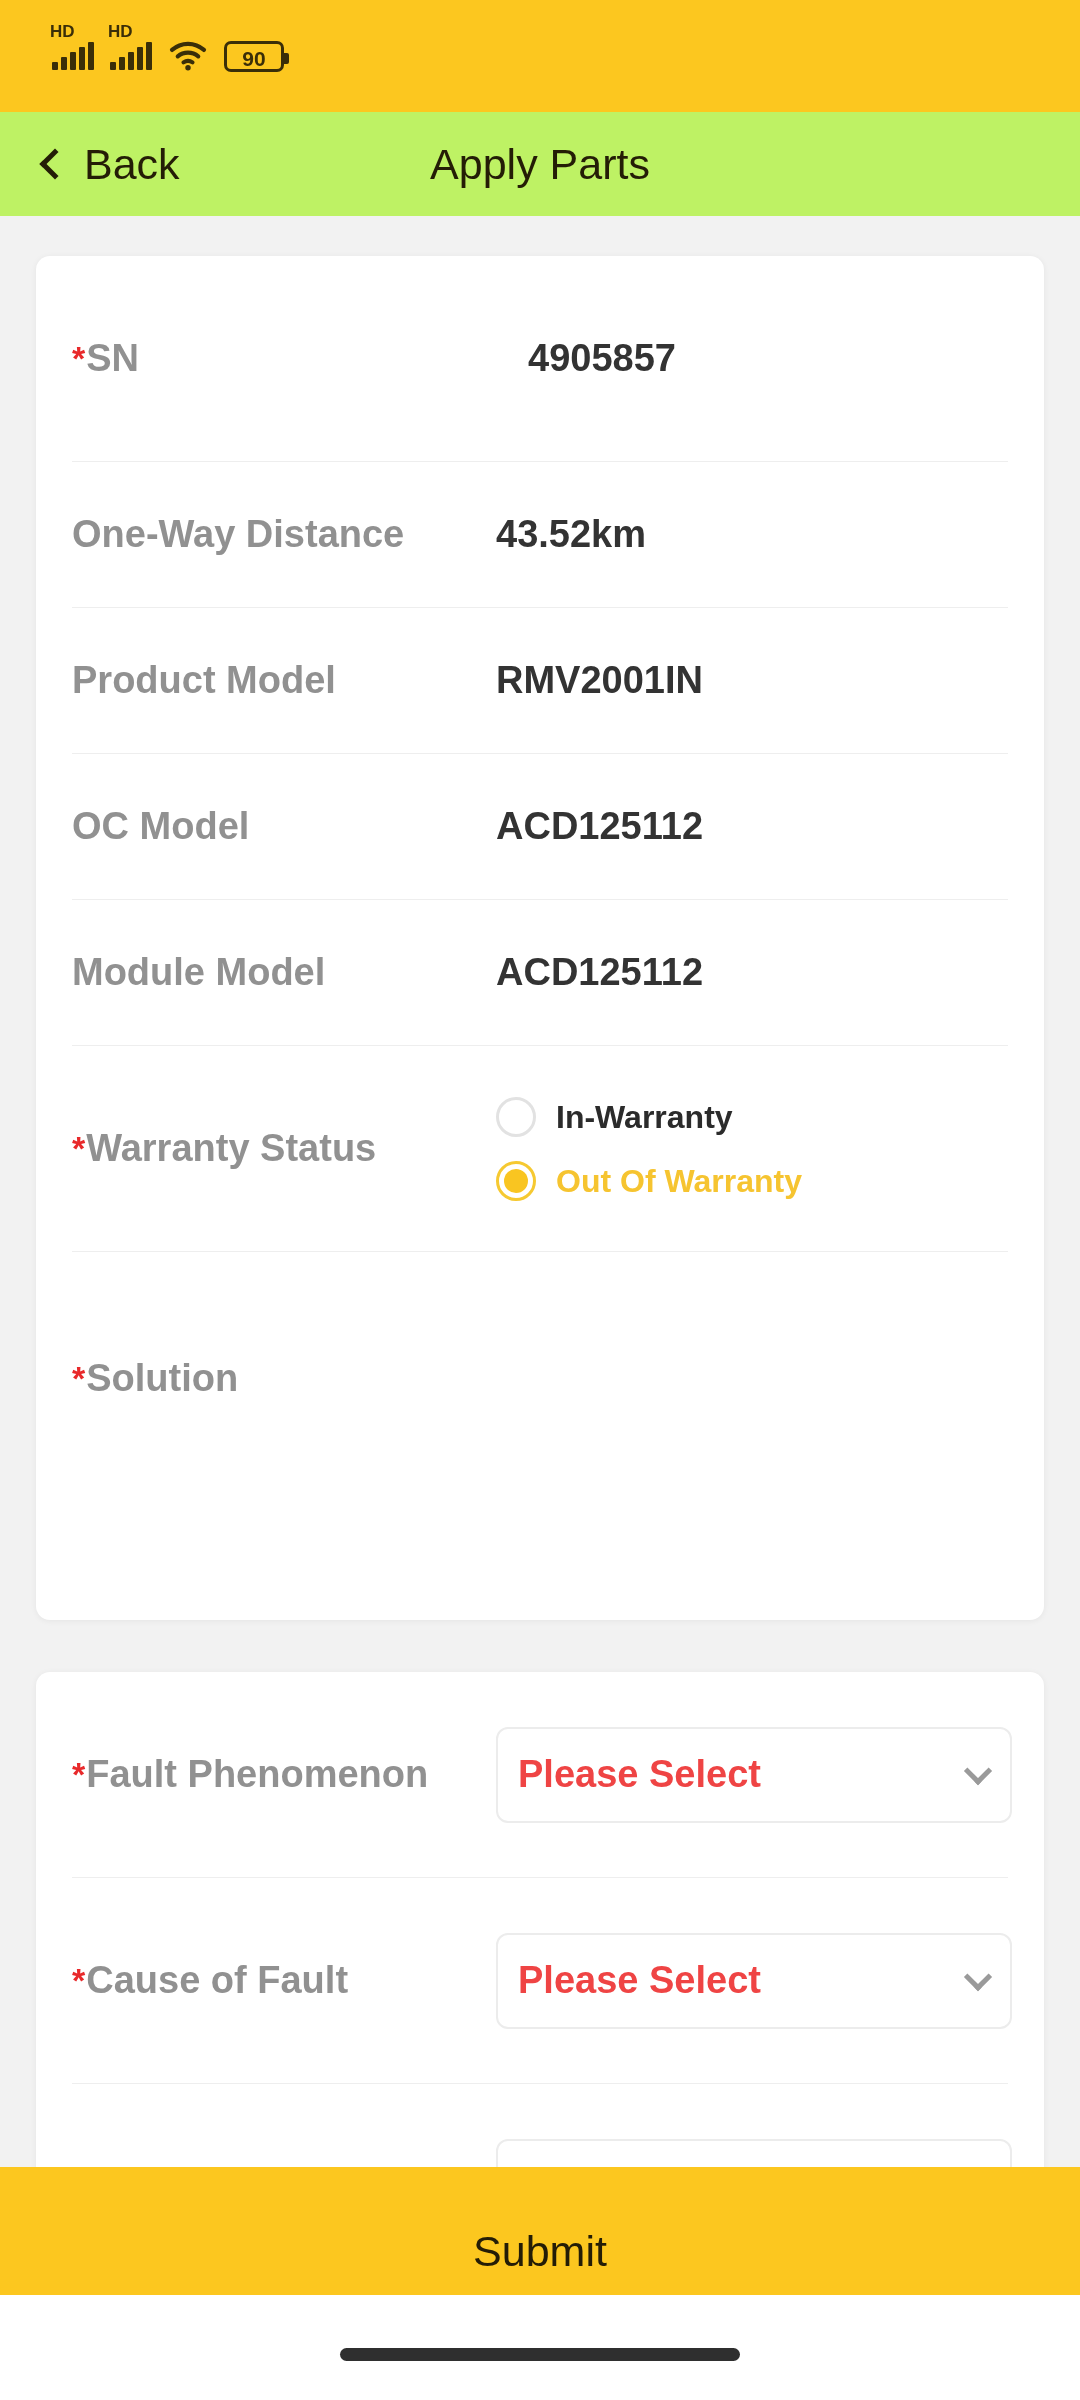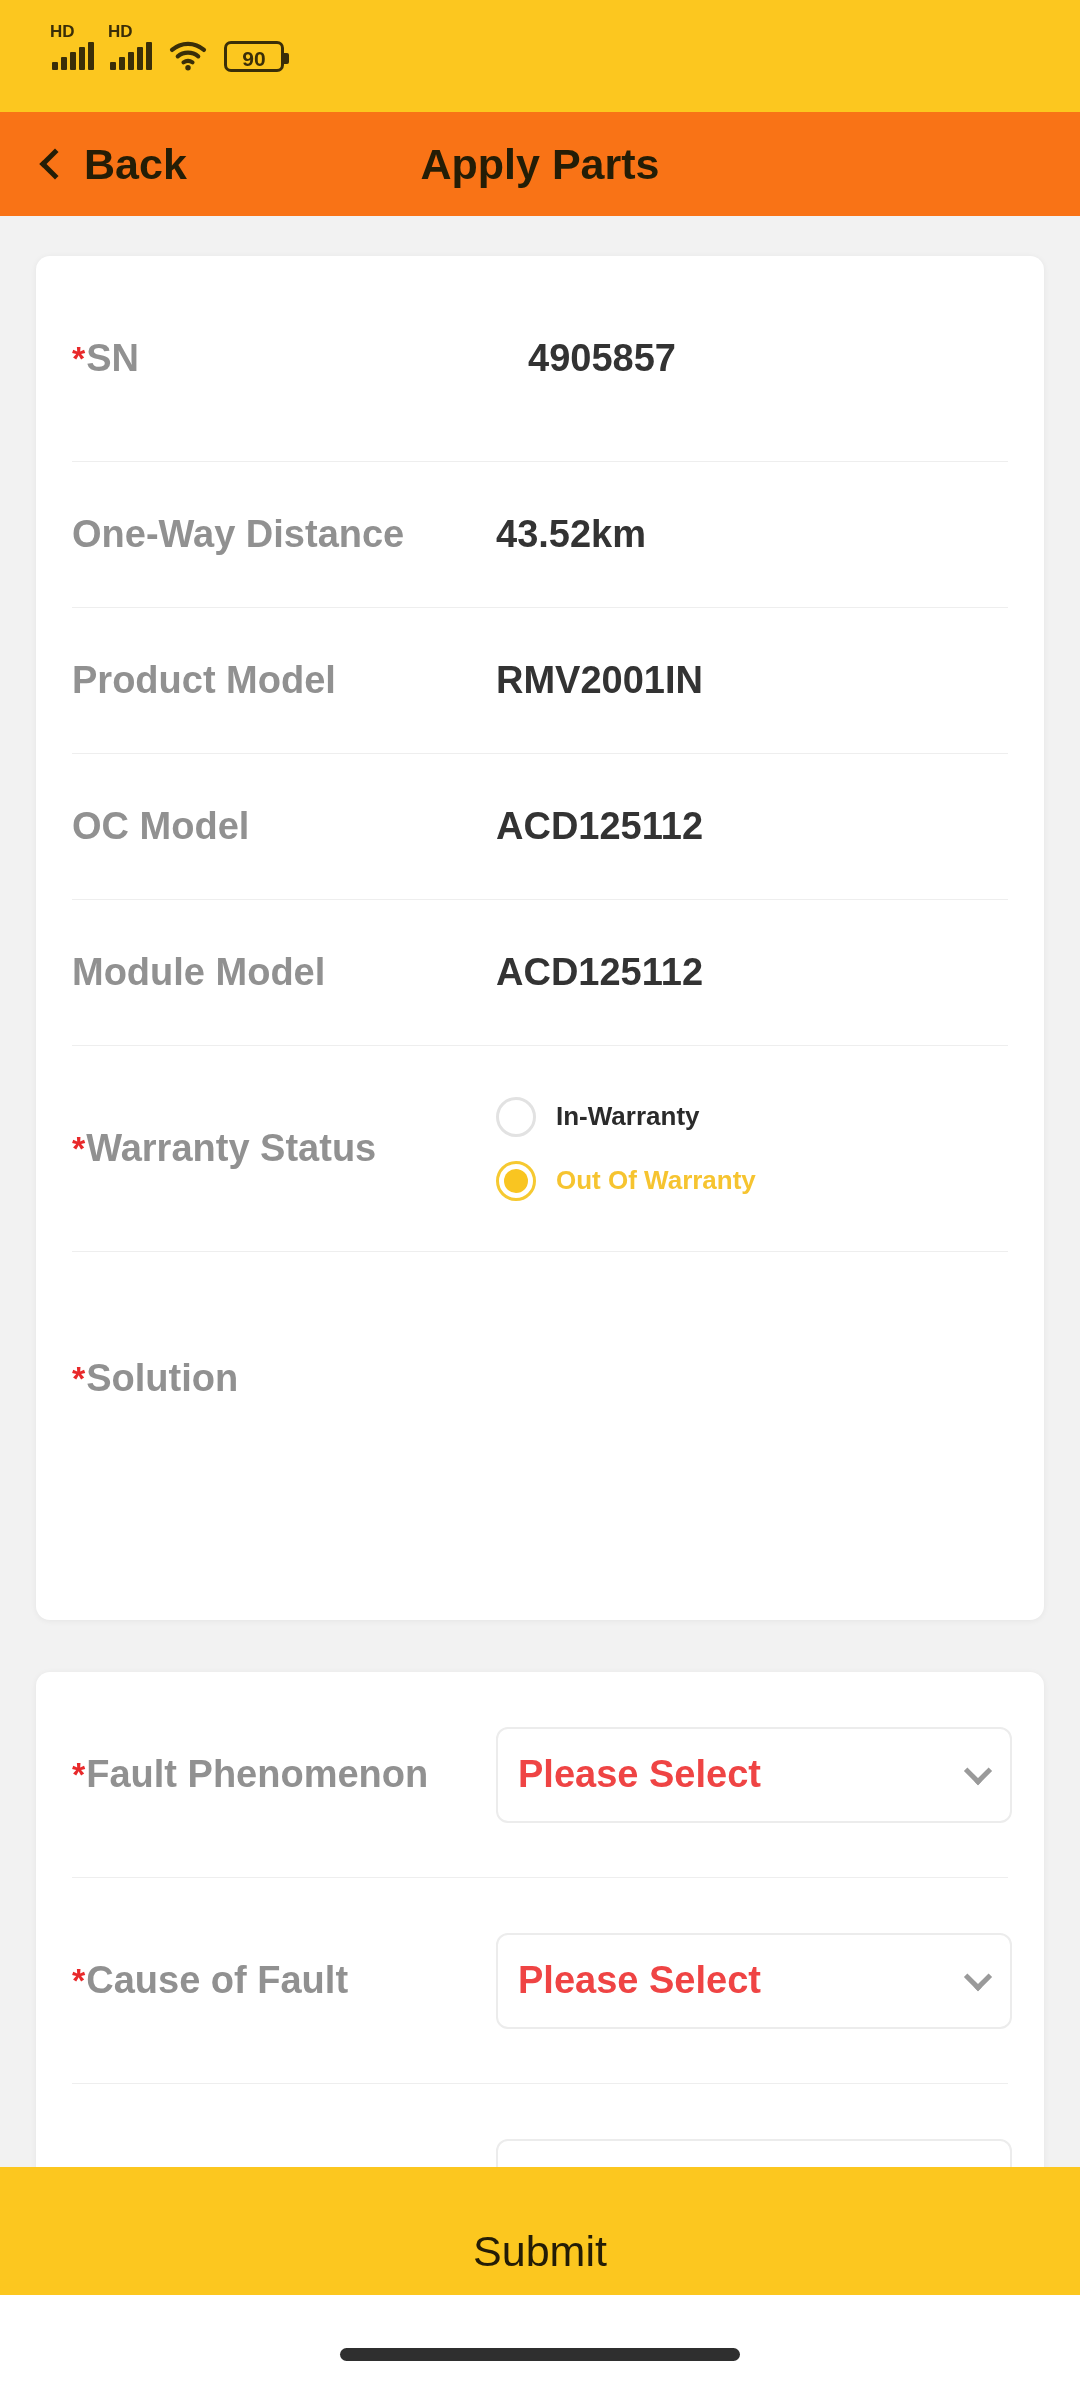--- a/index.html
+++ b/index.html
@@ -87,24 +87,23 @@
     color: #3a2e08;
     line-height: 1;
   }
 
   
   .header {
     position: absolute;
     top: 112px; left: 0;
     width: 1080px;
     height: 104px;
-    background: #f97316;
-    display: flex;
-    align-items: center;
-    font-weight: bold;
+    background: #bef264;
+    display: flex;
+    align-items: center;
   }
   .back-btn {
     position: absolute;
     left: 44px;
     display: flex;
     align-items: center;
     gap: 18px;
   }
   .back-chevron {
     width: 22px; height: 22px;
@@ -240,21 +239,21 @@
   .radio-opt.checked .radio-mark {
     border-color: #f6c931;
   }
   .radio-opt.checked .radio-mark::after {
     content:"";
     width: 24px; height: 24px;
     border-radius: 50%;
     background: #f9c521;
   }
   .radio-text {
-    font-size: 26px;
+    font-size: 32px;
     color: #2b2b2b;
     line-height: 1.2;
   }
   .radio-opt.checked .radio-text { color: #f6c430; }
 
   
   .select-box {
     position: absolute;
     left: 460px;
     width: 516px;

